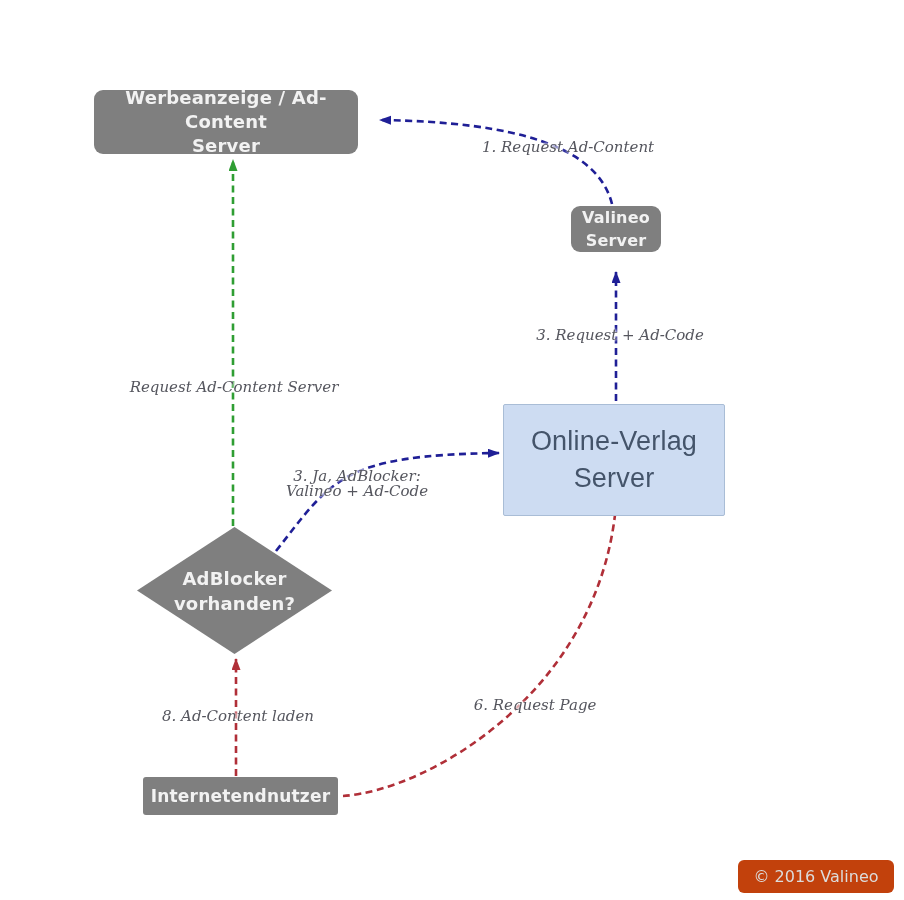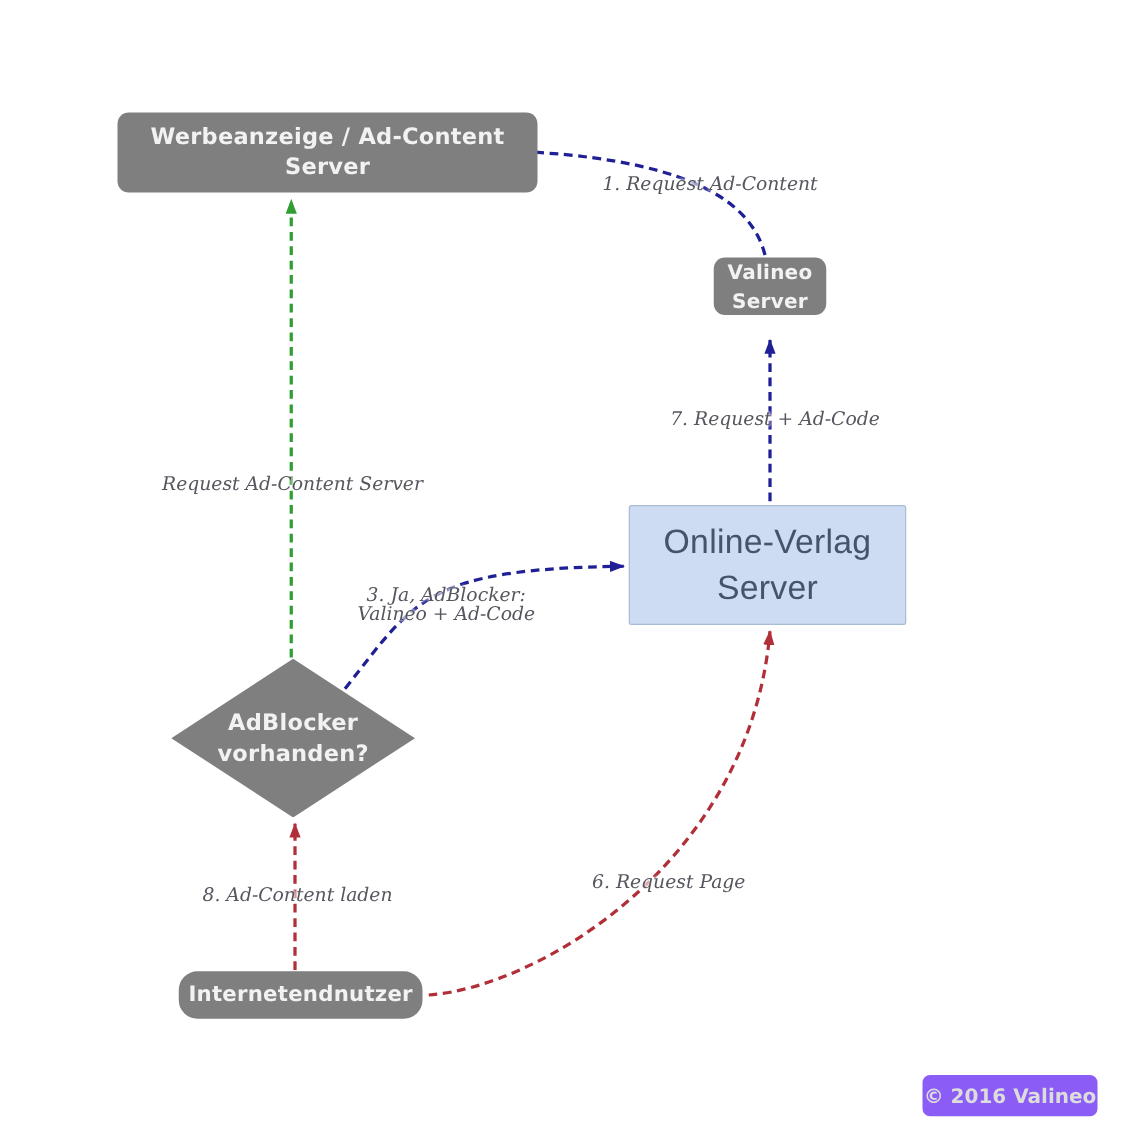--- a/index.html
+++ b/index.html
@@ -22,31 +22,31 @@
     background:#7f7f7f;
     color:#f2f2f2;
     display:flex;flex-direction:column;
     align-items:center;justify-content:center;
     text-align:center;
     font-weight:600;
     letter-spacing:0.2px;
   }
   .node span{display:block;}
 
-  #node-ad-server{left:94px;top:90px;width:336px;height:64px;border-radius:9px;font-size:18px;line-height:24px;}
+  #node-ad-server{left:94px;top:90px;width:264px;height:64px;border-radius:9px;font-size:18px;line-height:24px;}
   #node-valineo{left:571px;top:206px;width:90px;height:46px;border-radius:9px;font-size:16px;line-height:23px;}
   #node-publisher{
-    left:503px;top:404px;width:222px;height:96px;
+    left:503px;top:404px;width:222px;height:112px;
     background:#cddcf2;border:1px solid #a9bdd6;
     color:#44546a;font-weight:400;
     font-family:"Liberation Sans",sans-serif;
     font-size:27px;line-height:37px;border-radius:2px;
     box-sizing:border-box;
   }
-  #node-enduser{left:143px;top:777px;width:195px;height:38px;border-radius:15px;font-size:17px;}
+  #node-enduser{left:143px;top:777px;width:195px;height:38px;border-radius:3px;font-size:17px;}
   #node-decision{
     left:137px;top:527px;width:195px;height:127px;
     clip-path:polygon(50% 0%,100% 50%,50% 100%,0% 50%);
     font-size:18px;line-height:25px;border-radius:0;
   }
 
   .elabel{
     position:absolute;
     transform:translateX(-50%);
     font-family:"DejaVu Serif",serif;
@@ -61,25 +61,25 @@
 
   #label-request-page{left:535px;top:697px;}
   #label-adcontent-laden{left:238px;top:708px;}
   #label-ja{left:357px;top:469px;line-height:15px;font-style:italic;}
   #label-nein{left:234px;top:379px;}
   #label-adcode{left:620px;top:327px;}
   #label-request-adcontent{left:568px;top:139px;}
 
   .badge{
     position:absolute;
-    left:738px;top:860px;width:140px;height:33px;
-    background:#8b5cf6;color:#dcdcdc;
+    left:738px;top:860px;width:156px;height:33px;
+    background:#c2410c;color:#dcdcdc;
     border-radius:6px;
     display:flex;align-items:center;justify-content:center;
-    font-size:16px;font-weight:700;
+    font-size:16px;font-weight:400;
   }
 </style>
 </head>
 <body>
 
 <div class="canvas">
 
   <svg class="edges" viewBox="0 0 904 900">
     <defs>
       <marker id="ah-red" markerUnits="userSpaceOnUse" markerWidth="13" markerHeight="10" refX="11" refY="4.5" orient="auto">
@@ -131,19 +131,19 @@
 
   <div class="elabel" id="label-ja">
     <span>3. Ja, AdBlocker:</span>
     <span>Valineo + Ad-Code</span>
   </div>
 
   <div class="elabel" id="label-nein">
     <span>Request Ad-Content Server</span>
   </div>
 
-  <div class="elabel" id="label-adcode">7. Request + Ad-Code</div>
+  <div class="elabel" id="label-adcode">3. Request + Ad-Code</div>
 
   <div class="elabel" id="label-request-adcontent">1. Request Ad-Content</div>
 
   <div class="badge">© 2016 Valineo</div>
 
 </div>
 
 </body></html>

